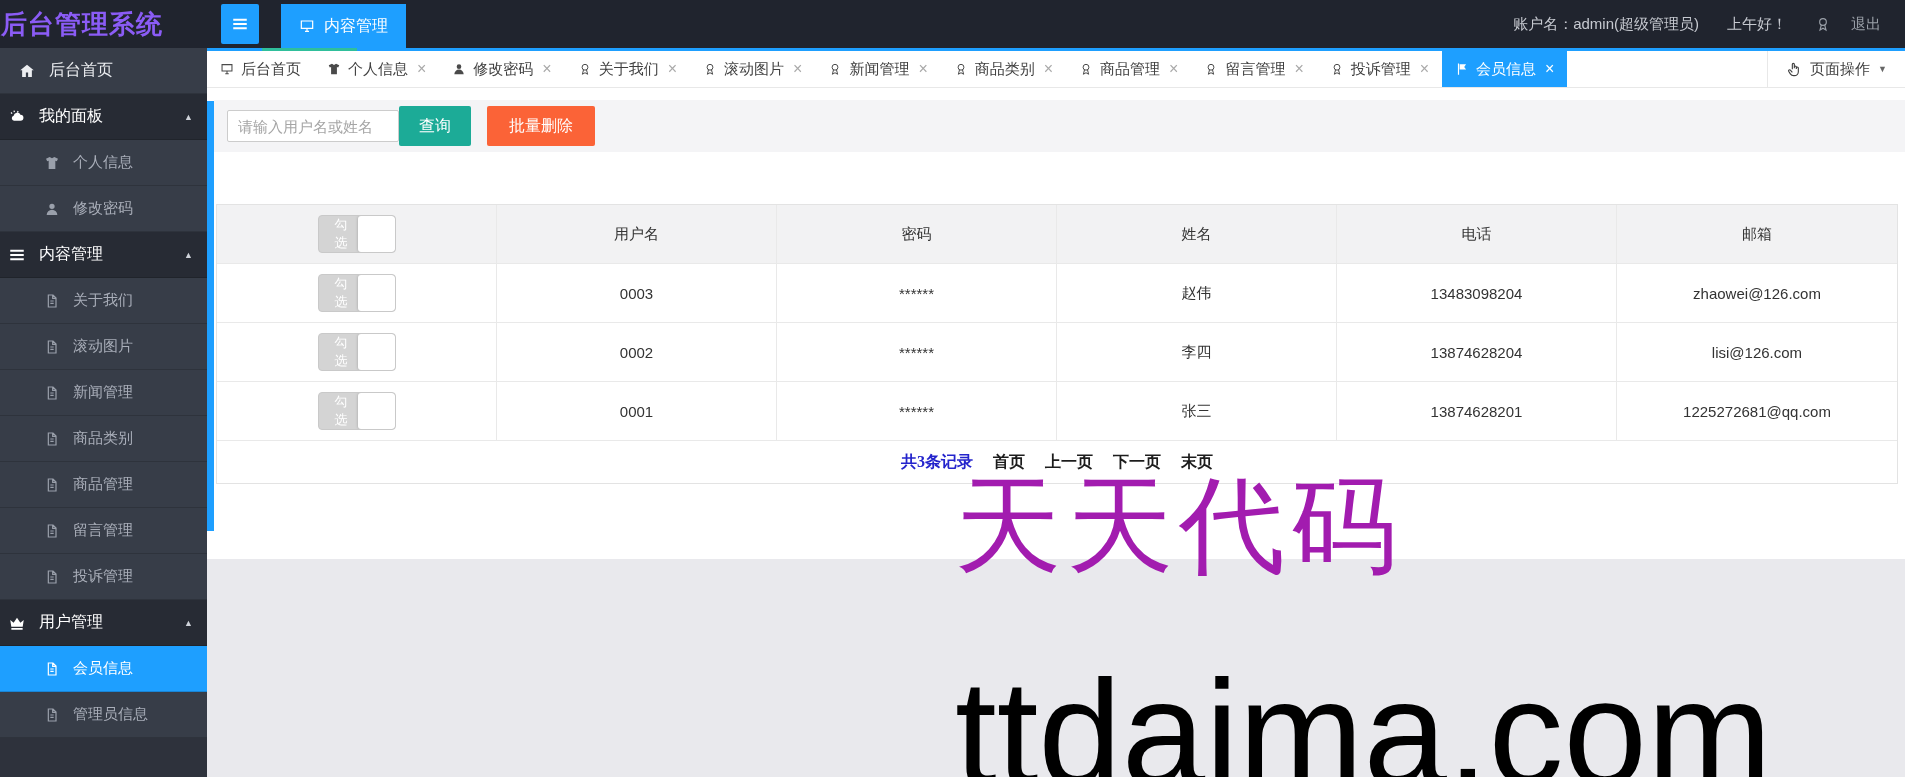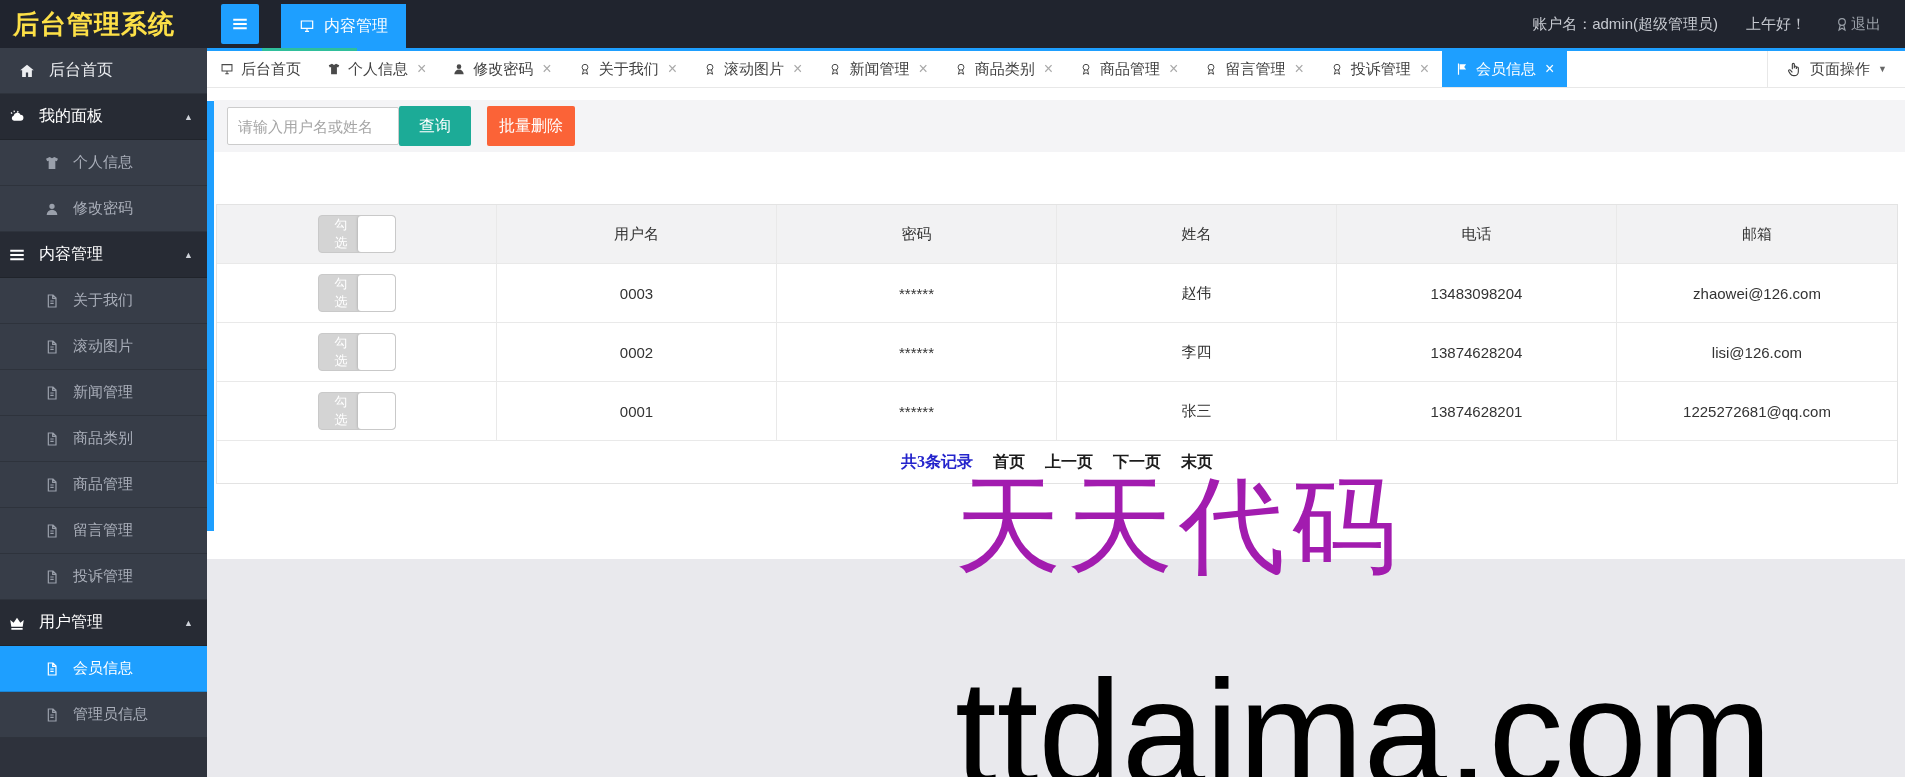--- a/index.html
+++ b/index.html
@@ -1,27 +1,27 @@
 <!DOCTYPE html>
 <html><head>
 <meta charset="utf-8">
 <style>
   html,body{margin:0;padding:0;}
   #app{position:relative;width:1905px;height:777px;overflow:hidden;background:#fff;
        font-family:"Liberation Sans",sans-serif;}
   
   .navbar{height:48px;background:#20242e;display:flex;align-items:center;color:#c6c9d0;}
-  .brand{width:207px;flex:none;box-sizing:border-box;padding-left:13px;
-         font-size:26px;font-weight:bold;color:#fde047;letter-spacing:1px;}
+  .brand{width:207px;flex:none;box-sizing:border-box;padding-left:1px;
+         font-size:26px;font-weight:bold;color:#8b5cf6;letter-spacing:1px;}
   .menu-toggle{width:38px;height:40px;background:#1E9FFF;color:#fff;border-radius:2px;
          display:flex;align-items:center;justify-content:center;margin-left:14px;cursor:pointer;}
   .top-tab{height:44px;align-self:flex-end;background:#1E9FFF;color:#fff;display:flex;
          align-items:center;gap:9px;padding:0 18px;margin-left:22px;font-size:16px;cursor:pointer;}
   .nav-right{margin-left:auto;display:flex;align-items:flex-end;gap:28px;padding-right:24px;font-size:15px;}
-  .logout{display:flex;align-items:center;gap:1px;color:#9aa0a8;cursor:pointer;}
+  .logout{display:flex;align-items:center;gap:20px;color:#9aa0a8;cursor:pointer;}
   .icon{display:inline-flex;flex:none;}
   .ic14{width:14px;height:14px;} .ic16{width:16px;height:16px;} .ic18{width:18px;height:18px;}
   
   .layout{display:flex;height:729px;}
   .sidebar{width:207px;flex:none;background:#2e323c;display:flex;flex-direction:column;}
   .side-item{height:46px;flex:none;display:flex;align-items:center;gap:13px;padding-left:18px;
          font-size:16px;position:relative;cursor:pointer;border-bottom:1px solid rgba(0,0,0,.16);box-sizing:border-box;}
   .side-item.top{background:#373d48;color:#eceef1;}
   .side-item.header{background:#272b34;color:#ffffff;padding-left:8px;}
   .side-item.sub{background:#373d48;color:#a9aeb9;padding-left:44px;font-size:15px;}
@@ -41,27 +41,27 @@
   .tab.active{background:#1E9FFF;color:#fff;}
   .tab.active .icon,.tab.active .close{color:#fff;}
   .page-actions{margin-left:auto;border-left:1px solid #e8e8e8;display:flex;align-items:center;
          gap:8px;padding:0 18px;font-size:15px;color:#3f3f3f;cursor:pointer;}
   .page-actions .down{font-size:9px;color:#666;}
   
   .content{flex:1;position:relative;background:#fff;overflow:hidden;}
   .accent-bar{position:absolute;left:0;top:13px;width:7px;height:430px;background:#1E9FFF;}
   .search-panel{position:absolute;left:7px;right:0;top:12px;height:52px;background:#f4f4f6;
          display:flex;align-items:center;}
-  .search-input{margin-left:13px;width:172px;height:38px;box-sizing:border-box;border:1px solid #ccc;
+  .search-input{margin-left:13px;width:172px;height:32px;box-sizing:border-box;border:1px solid #ccc;
          border-radius:2px;padding:0 10px;font-size:15px;color:#333;background:#fff;outline:none;}
   .search-input::placeholder{color:#a5a5a5;}
   .btn{height:40px;border:none;border-radius:2px;color:#fff;font-size:16px;cursor:pointer;
          font-family:"Liberation Sans",sans-serif;}
   .btn-search{width:72px;background:#1cab97;}
-  .btn-delete{margin-left:16px;width:88px;background:#fb6337;}
+  .btn-delete{margin-left:16px;width:108px;background:#fb6337;}
   
   .table{position:absolute;left:9px;top:116px;width:1680px;border:1px solid #e3e3e3;background:#fff;}
   .trow{display:grid;grid-template-columns:repeat(6,1fr);height:58px;border-bottom:1px solid #e9e9e9;}
   .trow.head{background:#f2f2f3;}
   .tcell{display:flex;align-items:center;justify-content:center;font-size:15px;color:#333;
          border-right:1px solid #e9e9e9;overflow:hidden;}
   .tcell:last-child{border-right:none;}
   .toggle{width:78px;height:38px;background:#d4d4d4;border:1px solid #c9c9c9;border-radius:4px;
          box-sizing:border-box;display:flex;overflow:hidden;cursor:pointer;padding-left:16px;}
   .toggle .lbl{flex:1;display:flex;align-items:center;justify-content:center;color:#fff;font-size:13px;}

